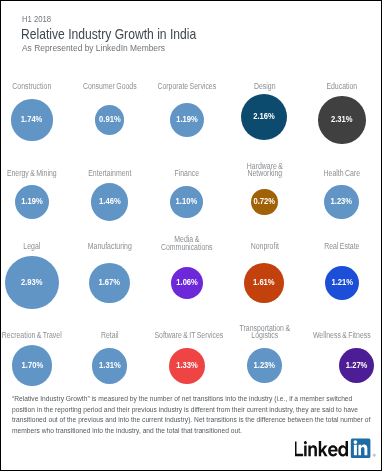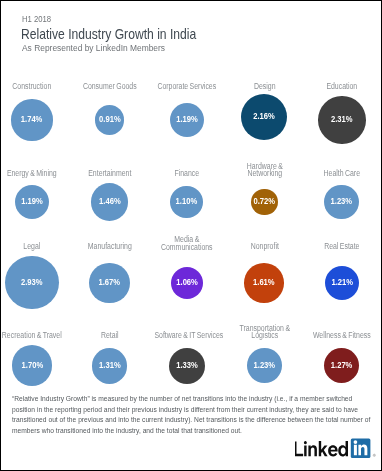--- a/index.html
+++ b/index.html
@@ -176,34 +176,34 @@
         </div>
       </div>
       <div class="cell" style="left: 69.63px; top: 0px; width: 77.6px; height: 0px;">
         <div class="cell-label" style="top: 330.8px;">Retail</div>
         <div class="bubble" style="width: 35.7673px; height: 35.7673px; left: 20.9164px; top: 346.939px; background: rgb(97, 149, 198);">
           <span style="top: 13.1336px;">1.31%</span>
         </div>
       </div>
       <div class="cell" style="left: 147.08px; top: 0px; width: 77.6px; height: 0px;">
         <div class="cell-label" style="top: 330.8px;">Software &amp; IT Services</div>
-        <div class="bubble" style="width: 36.0393px; height: 36.0393px; left: 20.7804px; top: 346.803px; background: #404040;">
+        <div class="bubble" style="width: 36.0393px; height: 36.0393px; left: 20.7804px; top: 346.803px; background: #ef4444;">
           <span style="top: 13.2696px;">1.33%</span>
         </div>
       </div>
       <div class="cell" style="left: 224.53px; top: 0px; width: 77.6px; height: 0px;">
         <div class="cell-label" style="top: 323.6px;">Transportation &amp;
 Logistics</div>
         <div class="bubble" style="width: 34.6579px; height: 34.6579px; left: 21.471px; top: 347.494px; background: rgb(97, 149, 198);">
           <span style="top: 12.579px;">1.23%</span>
         </div>
       </div>
       <div class="cell" style="left: 301.98px; top: 0px; width: 77.6px; height: 0px;">
         <div class="cell-label" style="top: 330.8px;">Wellness &amp; Fitness</div>
-        <div class="bubble" style="width: 35.217px; height: 35.217px; left: 21px; top: 347.214px; background: #7f1d1d;">
+        <div class="bubble" style="width: 35.217px; height: 35.217px; left: 36px; top: 347.214px; background: #4c1d95;">
           <span style="top: 12.8585px;">1.27%</span>
         </div>
       </div>
     </div>
 
   <div class="footer">“Relative Industry Growth” is measured by the number of net transitions into the industry (i.e., if a member switched position in the reporting period and their previous industry is different from their current industry, they are said to have transitioned out of the previous and into the current industry). Net transitions is the difference between the total number of members who transitioned into the industry, and the total that transitioned out.</div>
 
   <div class="logo">
     <svg width="90" height="26" viewBox="0 0 90 26">
       <g fill="#0e0e0e" transform="translate(-0.9,2.75) scale(0.96,1.025)">

